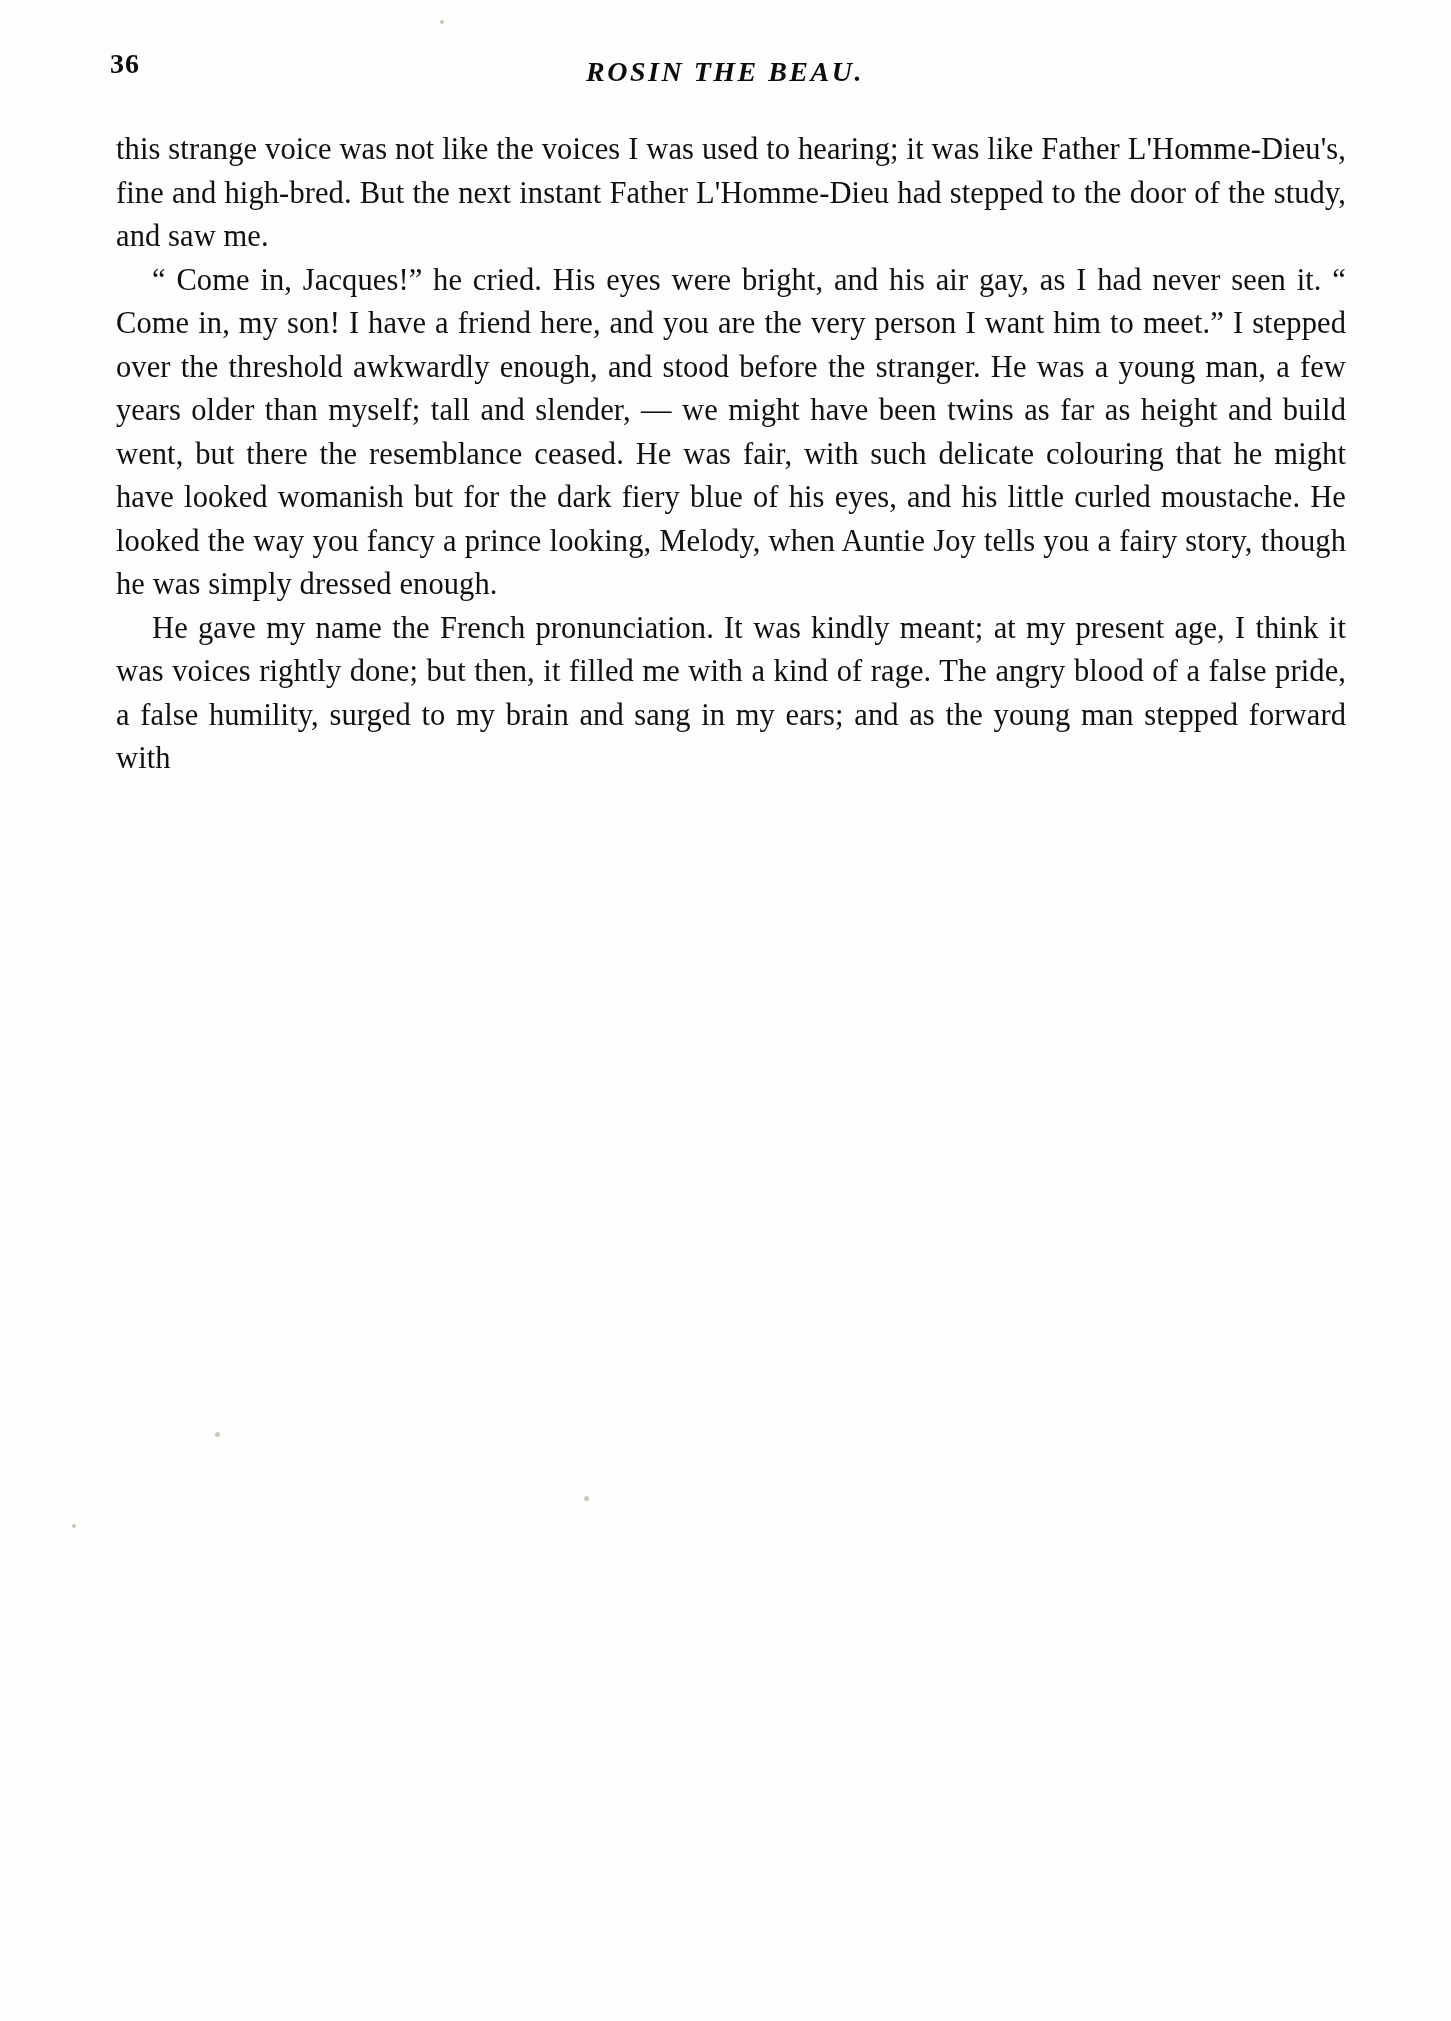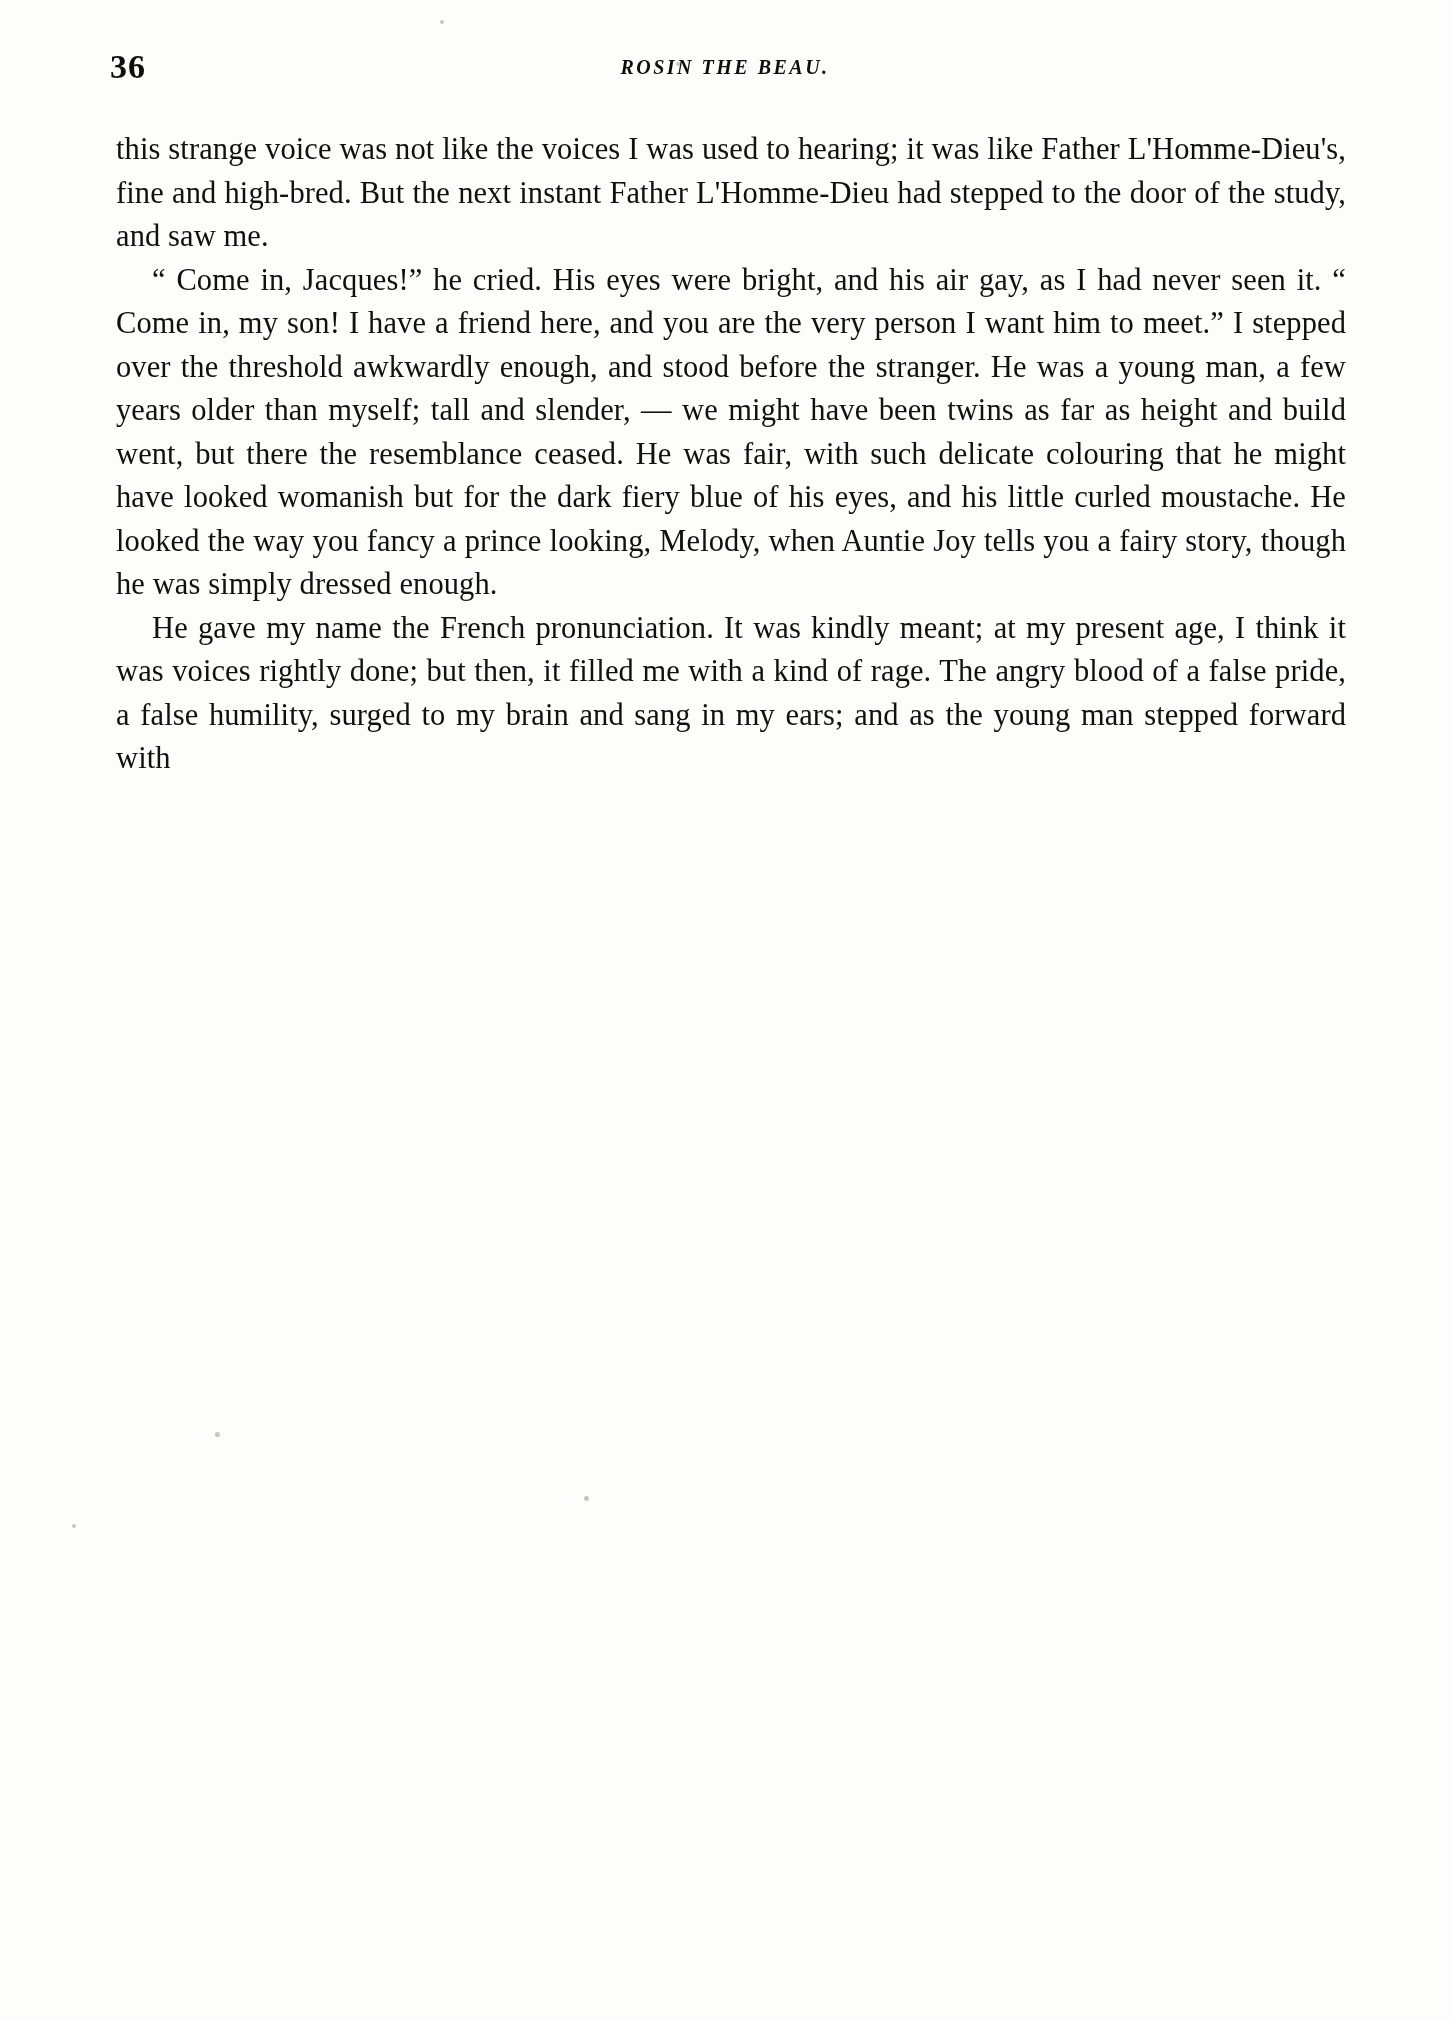--- a/index.html
+++ b/index.html
@@ -27,32 +27,32 @@
     position: absolute;
     top: 48px;
     left: 110px;
     width: 1230px;
     height: 50px;
   }
   .page-number {
     position: absolute;
     left: 0;
     top: 0;
-    font-size: 34px;
+    font-size: 28px;
     font-weight: bold;
     letter-spacing: 1px;
     color: #0d0d0d;
   }
   .running-head {
     position: absolute;
     left: 0;
     top: 8px;
     width: 1230px;
     text-align: center;
-    font-size: 20px;
+    font-size: 28px;
     font-weight: bold;
     font-style: italic;
     letter-spacing: 2.5px;
     color: #0d0d0d;
   }
   .body-text {
     position: absolute;
     top: 128px;
     left: 108px;
     width: 1238px;

